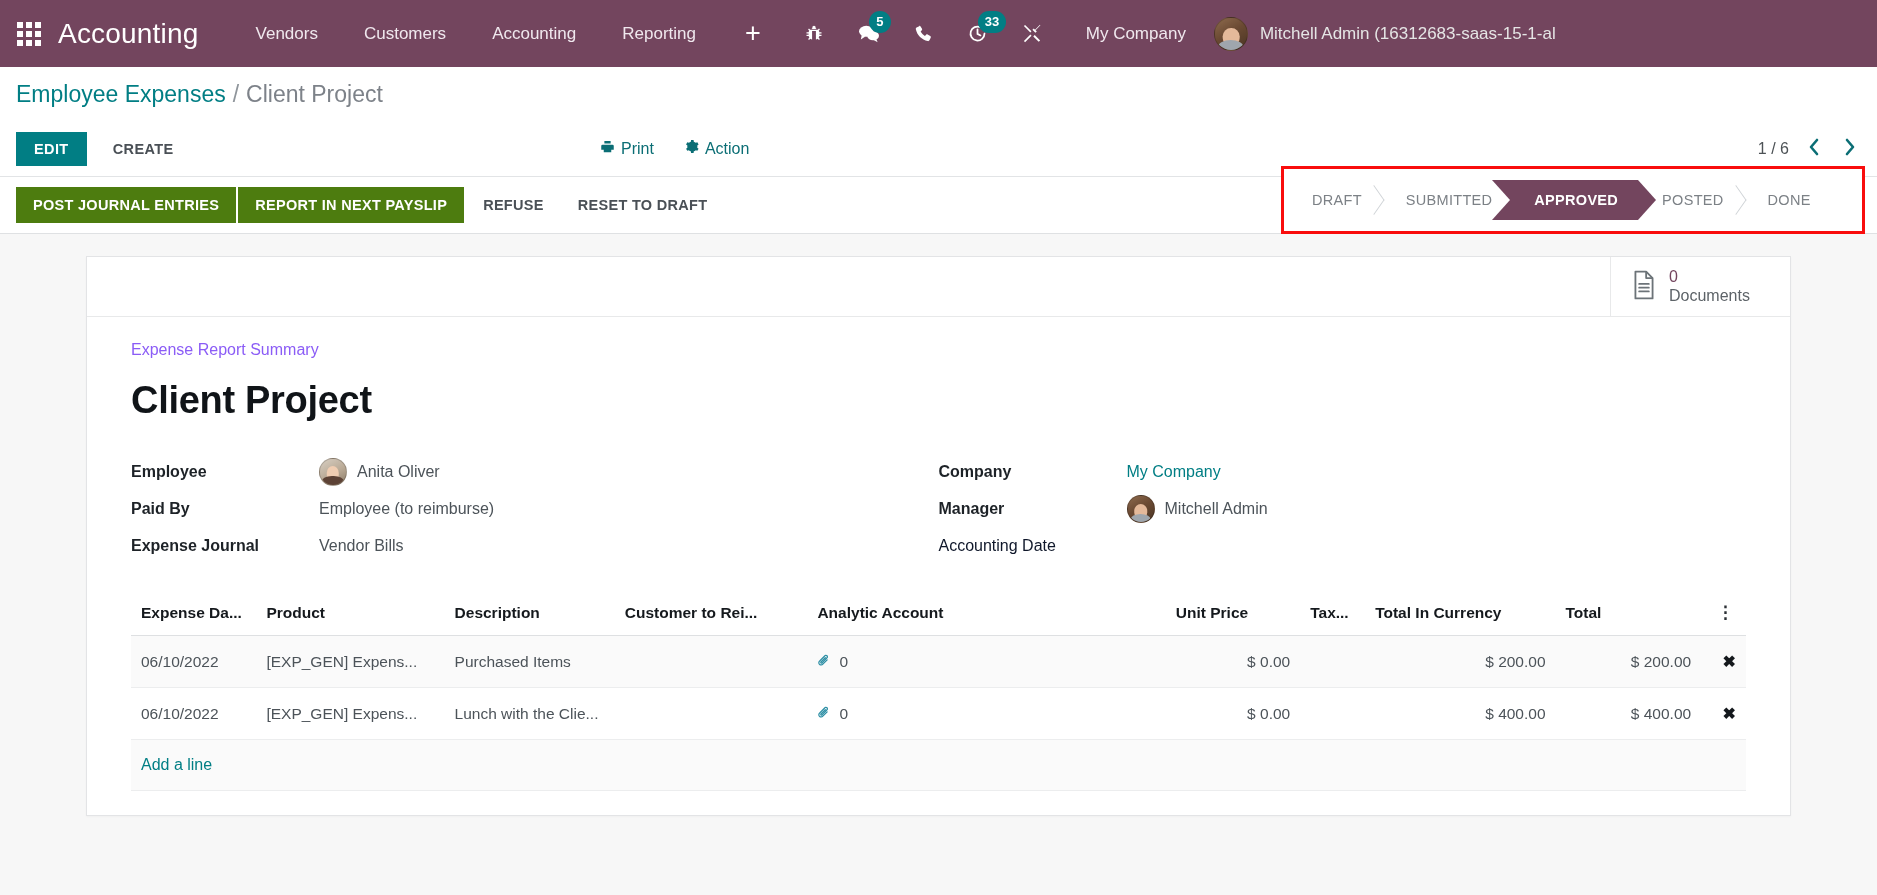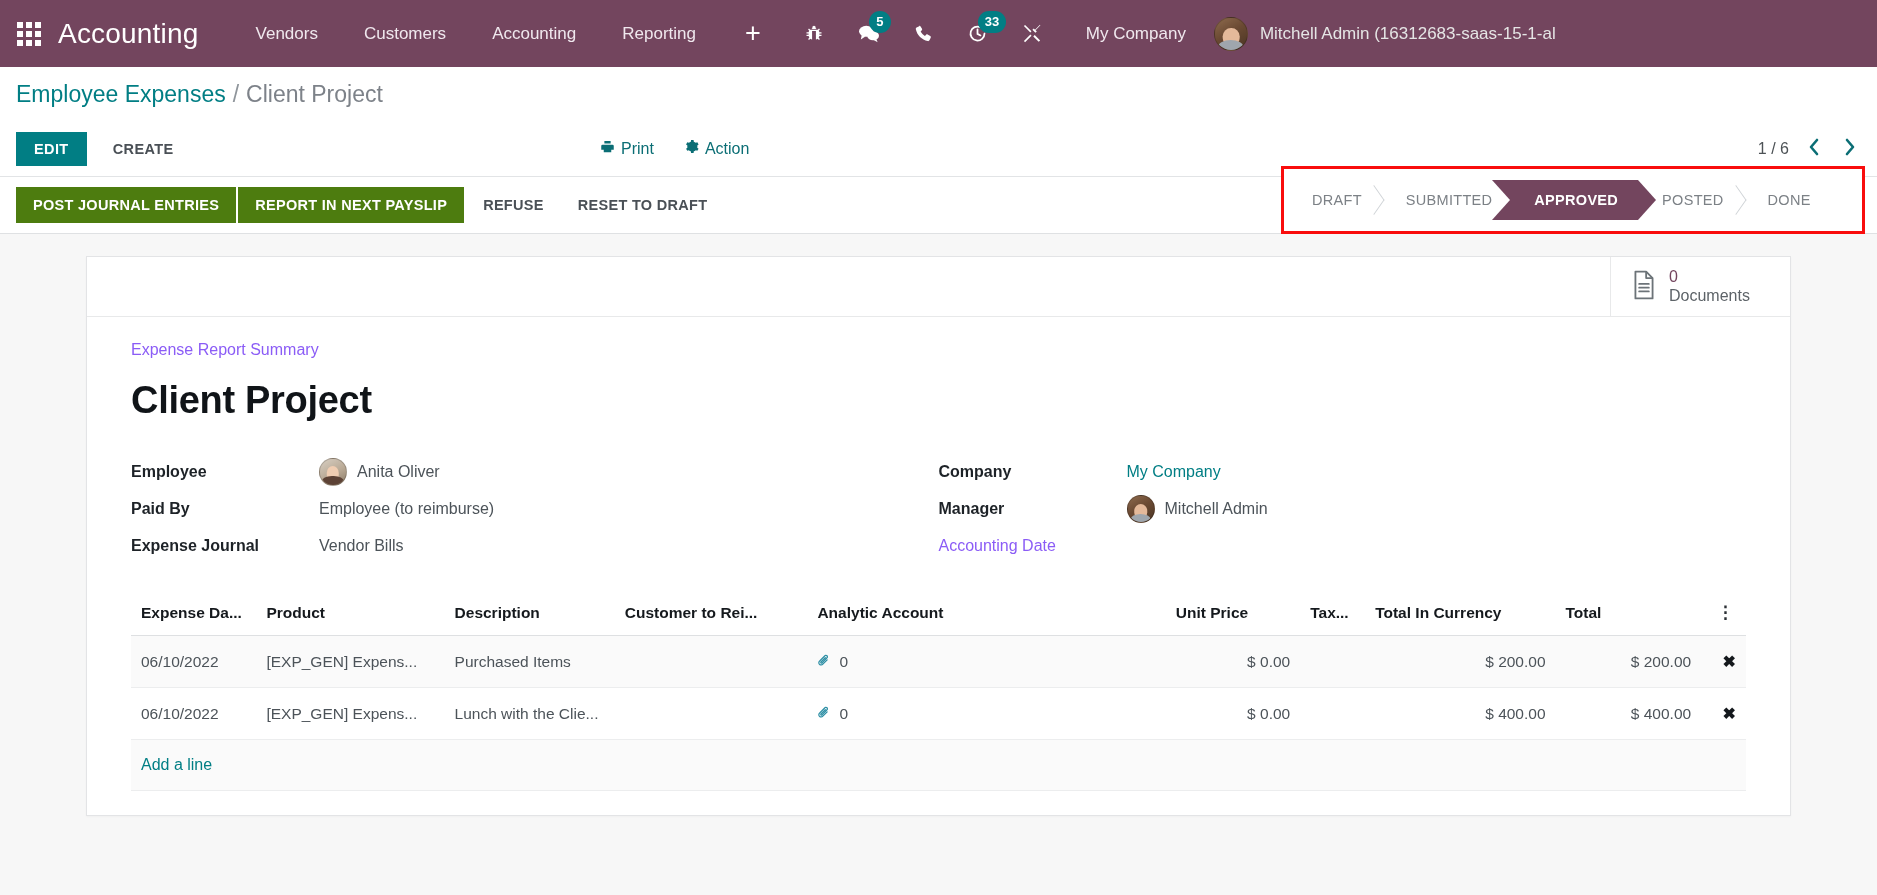--- a/index.html
+++ b/index.html
@@ -320,21 +320,21 @@
   .stat-label { color: #5d6368; font-size: 16px; }
 
   .form-body { padding: 24px 44px 10px 44px; }
   .form-subtitle { font-size: 16px; color: #8b5cf6; margin-bottom: 20px; }
   .form-title { font-size: 38px; font-weight: 700; color: #101418; letter-spacing: -.3px; margin-bottom: 32px; }
 
   .form-cols { display: flex; }
   .form-col { width: 50%; }
   .frow { display: flex; align-items: center; min-height: 35px; margin-bottom: 2px; }
   .flabel { width: 188px; font-size: 16px; font-weight: 700; color: #1d2227; flex: none; }
-  .flabel.muted { font-weight: 400; color: #8b5cf6; }
+  .flabel.muted { font-weight: 400; color: #0f172a; }
   .fvalue { font-size: 16px; color: #4c5359; display: flex; align-items: center; gap: 10px; }
   .fvalue.link { color: #017e84; cursor: pointer; }
   .fvalue .avatar { width: 28px; height: 28px; }
 
   
   .notebook { margin-top: 26px; }
   .nb-tabs { display: flex; border-bottom: 1px solid #dee0e2; padding-left: 0; }
   .nb-tab {
     padding: 11px 24px;
     font-size: 16px;

